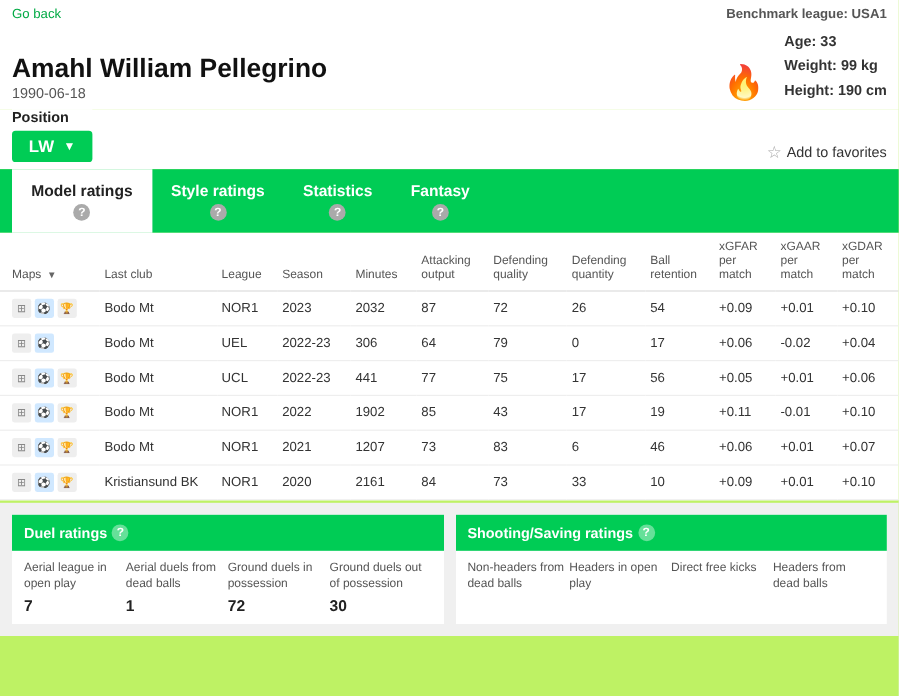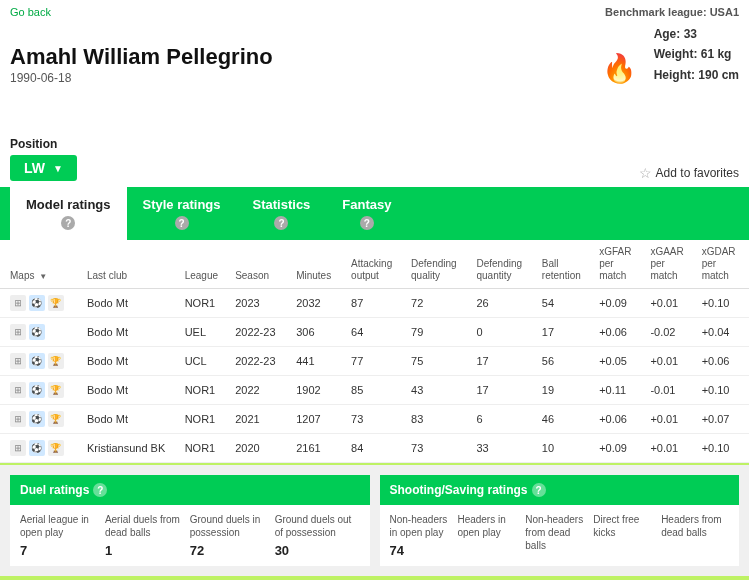--- a/index.html
+++ b/index.html
@@ -16,21 +16,21 @@
     .player-header { display: flex; padding: 4px 10px 6px 10px; background: #fff; align-items: flex-end; }
     .player-info { flex: 1; }
     .player-name { font-size: 22px; font-weight: bold; color: #111; line-height: 1.1; }
     .player-dob { font-size: 12px; color: #555; margin-top: 2px; }
     .player-fire { font-size: 28px; margin: 0 16px; color: #ff6600; }
     .player-stats { font-size: 12px; color: #333; line-height: 1.7; }
     .player-stats span { font-weight: bold; }
 
     
     .position-section { padding: 4px 10px 2px 10px; background: #fff; }
-    .position-label { font-weight: bold; font-size: 12px; margin-bottom: 4px; margin-top: 46px; }
+    .position-label { font-weight: bold; font-size: 12px; margin-bottom: 4px; }
     .position-select { background: #00cc55; color: #fff; font-weight: bold; font-size: 14px; padding: 5px 14px; border: none; border-radius: 3px; cursor: pointer; display: inline-flex; align-items: center; gap: 8px; }
     .position-select .arrow { font-size: 10px; }
 
     
     .favorites-row { display: flex; justify-content: flex-end; padding: 0 10px 6px 10px; }
     .favorites-btn { display: flex; align-items: center; gap: 4px; font-size: 12px; color: #333; cursor: pointer; border: none; background: none; }
     .star-icon { font-size: 14px; color: #aaa; }
 
     
     .tabs { display: flex; background: #00cc55; padding: 0 0 0 10px; }
@@ -90,21 +90,21 @@
   </div>
 
   <div class="player-header">
     <div class="player-info">
       <div class="player-name">Amahl William Pellegrino</div>
       <div class="player-dob">1990-06-18</div>
     </div>
     <div class="player-fire">🔥</div>
     <div class="player-stats">
       <div><span>Age:</span> <span>33</span></div>
-      <div><span>Weight:</span> <span>61 kg</span></div>
+      <div><span>Weight:</span> <span>99 kg</span></div>
       <div><span>Height:</span> <span>190 cm</span></div>
     </div>
   </div>
 
   <div style="display:flex; justify-content:space-between; align-items:flex-end; padding: 0 10px 6px 10px; background:#fff;">
     <div class="position-section" style="padding:0;">
       <div class="position-label">Position</div>
       <button class="position-select">
         <span>LW</span>
         <span class="arrow">▼</span>
@@ -312,32 +312,28 @@
     </div>
 
     <div class="bottom-card">
       <div class="bottom-card-header">
         <span>Shooting/Saving ratings</span>
         <span class="help">?</span>
       </div>
       <div class="bottom-card-body">
         <div class="stat-cols" id="shooting-cols">
             <div class="stat-col">
-      <div class="stat-label">Non-headers in open play</div>
-      <div class="stat-value">74</div>
+      <div class="stat-label">Non-headers from dead balls</div>
+      <div class="stat-value"></div>
     </div>
             <div class="stat-col">
       <div class="stat-label">Headers in open play</div>
       <div class="stat-value"></div>
     </div>
             <div class="stat-col">
-      <div class="stat-label">Non-headers from dead balls</div>
-      <div class="stat-value"></div>
-    </div>
-            <div class="stat-col">
       <div class="stat-label">Direct free kicks</div>
       <div class="stat-value"></div>
     </div>
             <div class="stat-col">
       <div class="stat-label">Headers from dead balls</div>
       <div class="stat-value"></div>
     </div>
           </div>
       </div>
     </div>

